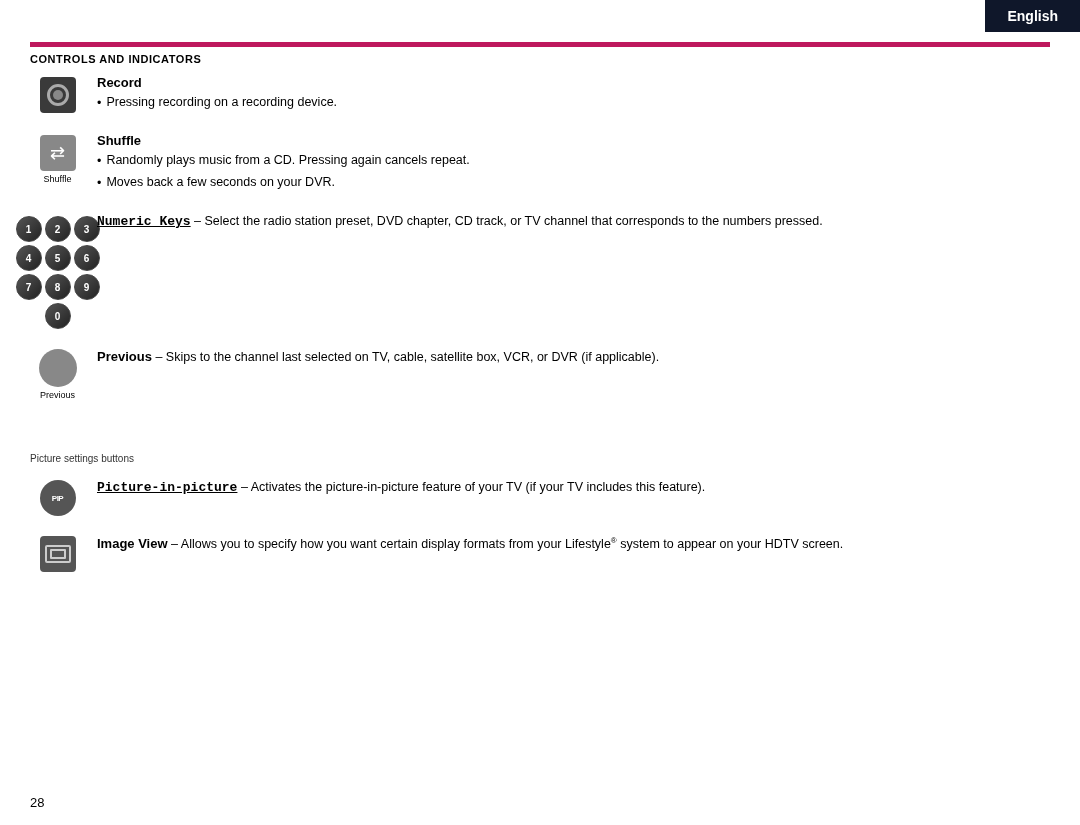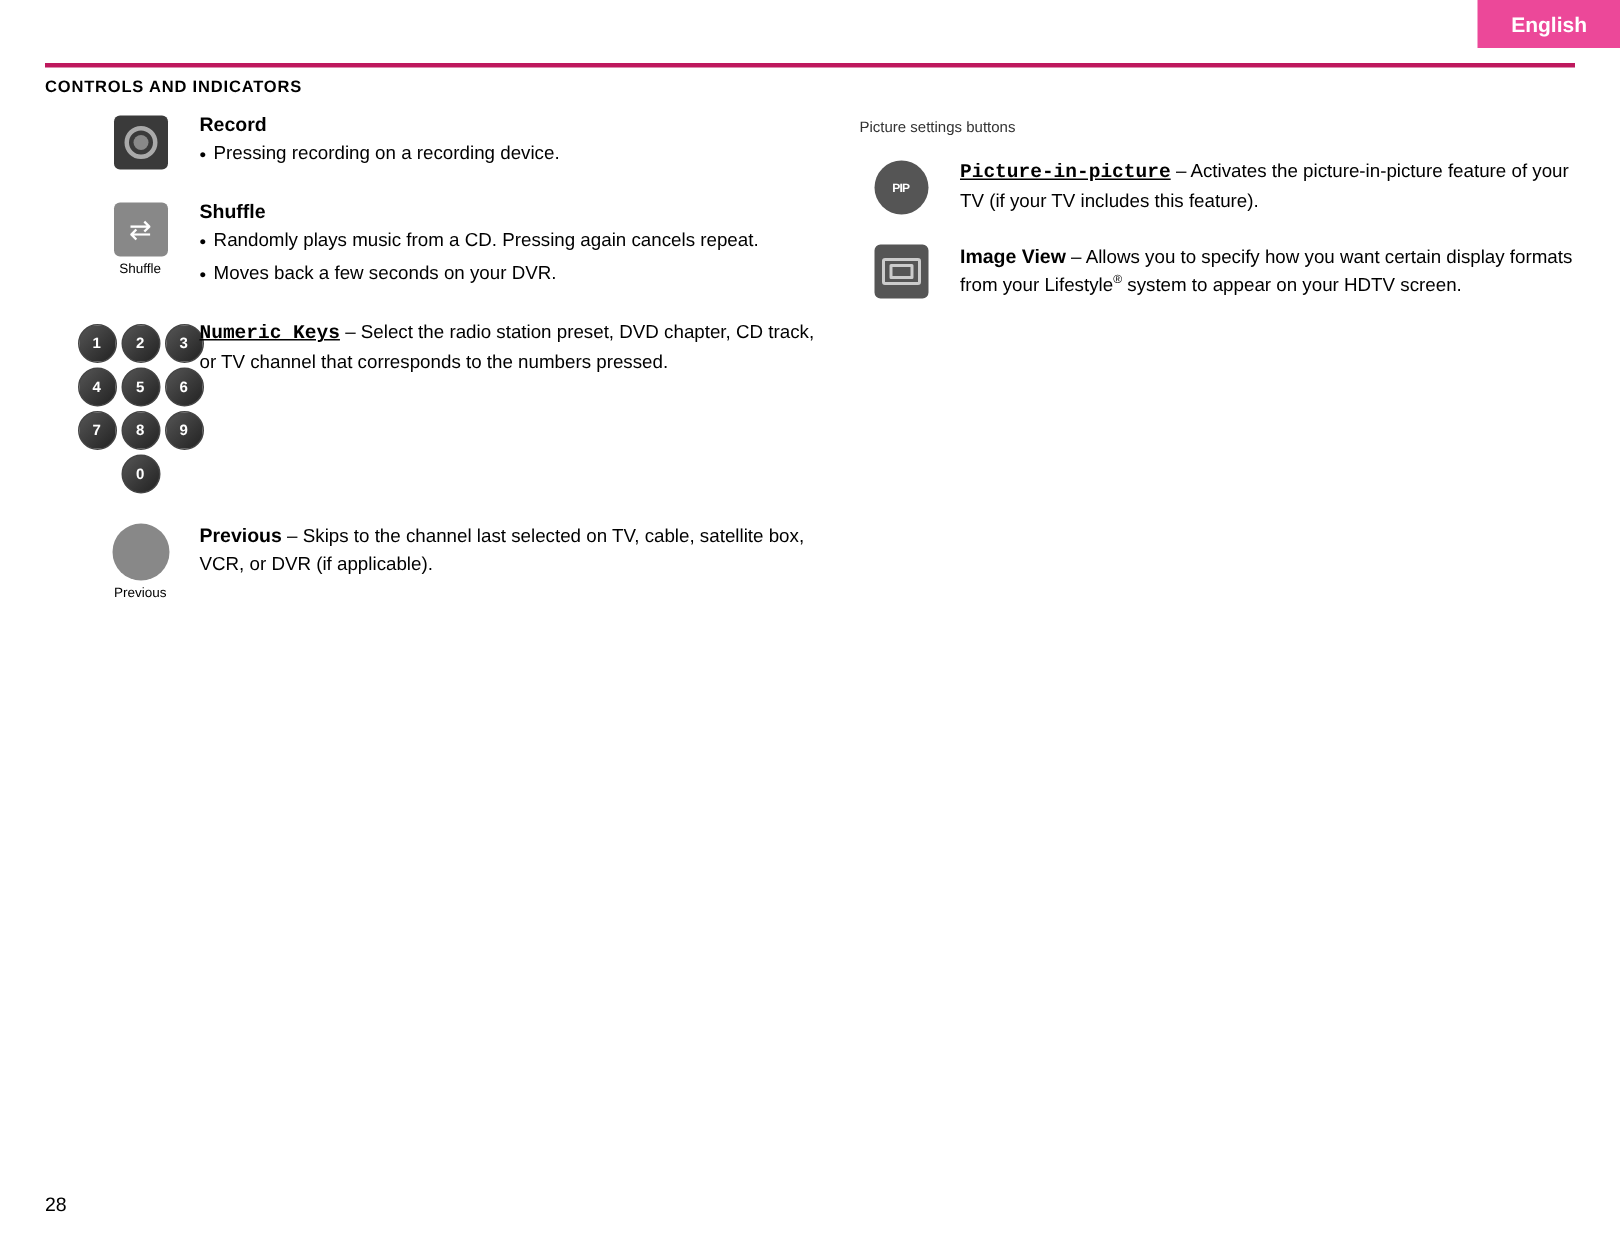--- a/index.html
+++ b/index.html
@@ -12,53 +12,53 @@
       color: #000;
       overflow: hidden;
       position: relative;
     }
 
     
     .english-tab {
       position: absolute;
       top: 0;
       right: 0;
-      background: #ec4899;
+      background: #0f172a;
       color: #ffffff;
       padding: 8px 22px;
       font-size: 14px;
       font-weight: bold;
     }
 
     
     .section-header {
       position: absolute;
       top: 42px;
       left: 30px;
       right: 30px;
-      border-top: 3px solid #be185d;
+      border-top: 5px solid #be185d;
       padding-top: 4px;
     }
     .section-header-text {
       font-size: 11px;
       font-weight: bold;
       letter-spacing: 0.05em;
       text-transform: uppercase;
     }
 
     
     .content-area {
       position: absolute;
       top: 75px;
       left: 30px;
       right: 30px;
       bottom: 40px;
       display: flex;
+      flex-direction: column;
       gap: 30px;
-      margin-left: 36px;
     }
 
     .left-column {
       flex: 1;
     }
 
     .right-column {
       flex: 1;
     }
 

